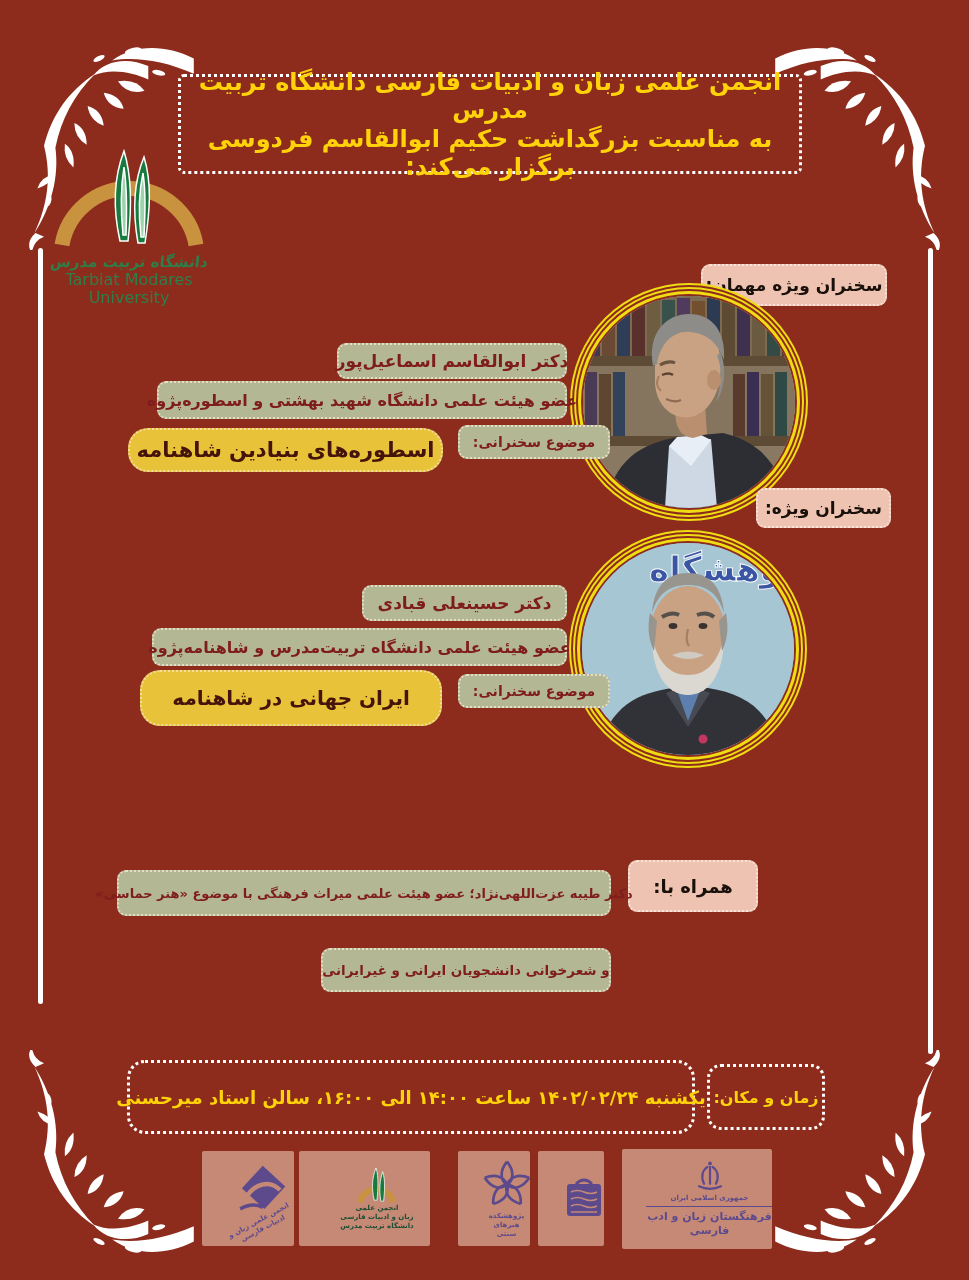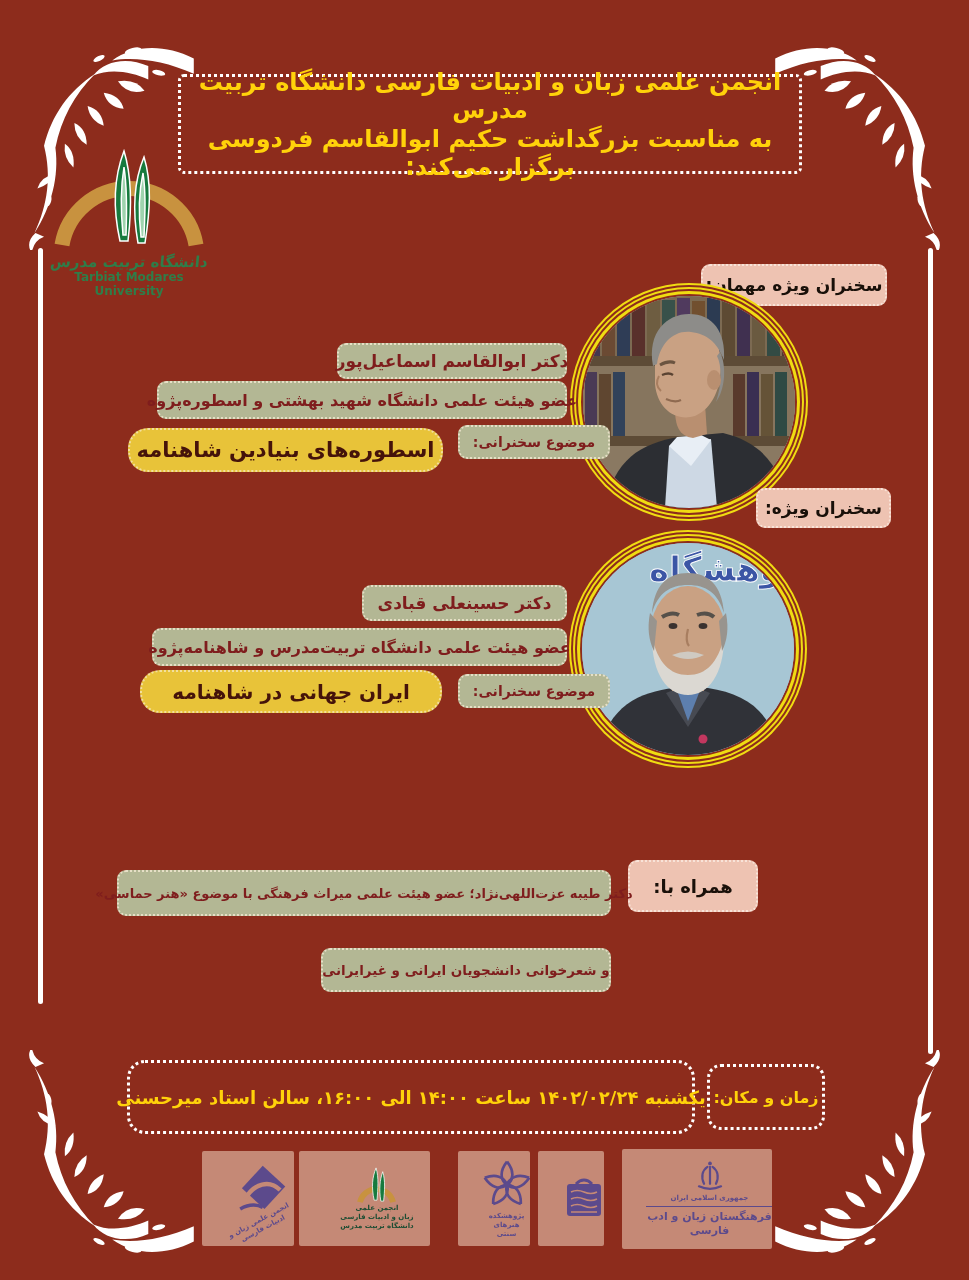--- a/index.html
+++ b/index.html
@@ -17,21 +17,21 @@
             justify-content:center;gap:1px;color:#ffd20a;font-weight:bold;text-align:center;}
   .photo{border-radius:50%;overflow:hidden;background:#9fc3d2;
          box-shadow:0 0 0 2px #8d2c1c,0 0 0 5px #f0dc12,0 0 0 7px #8d2c1c,
                     0 0 0 9px #f0dc12,0 0 0 11px #8d2c1c,0 0 0 13px #f0dc12;}
   .photo svg{display:block;width:100%;height:100%;}
   .sideline{background:#ffffff;width:5px;border-radius:3px;}
   .tile{background:#c58976;border-radius:2px;display:flex;flex-direction:column;
         align-items:center;justify-content:center;overflow:hidden;color:#5c4a8c;padding-left:25px;}
   .tile .cap{font-size:7px;font-weight:bold;line-height:1.25;text-align:center;direction:rtl;}
   .orn{color:#fff;}
-  .logo-en{color:#2f7d49;font-weight:bold;font-size:12px;line-height:1.15;text-align:center;}
+  .logo-en{color:#2f7d49;font-weight:normal;font-size:16px;line-height:1.15;text-align:center;}
   .logo-callig{color:#2f7d49;font-weight:bold;font-size:15px;text-align:center;
                transform:skewX(-6deg);direction:rtl;}
 </style>
 </head>
 <body>
 
 <div class="poster">
 
   <svg class="abs orn" style="left:4px;top:32px;width:190px;height:218px" viewBox="0 0 200 230" aria-hidden="true">
     <defs>
@@ -163,21 +163,21 @@
       <ellipse cx="91" cy="83" rx="4.4" ry="3" fill="#3a3230"></ellipse>
       <ellipse cx="121" cy="83" rx="4.4" ry="3" fill="#3a3230"></ellipse>
       <path d="M106,86 q-3,12 1,17" stroke="#a87e60" stroke-width="2.2" fill="none"></path>
       <circle cx="121" cy="196" r="4.5" fill="#c2375f"></circle>
     </svg>
   </div>
 
   <div class="abs badge sage rtl" style="left:362px;top:585px;width:205px;height:36px;font-size:17px">دکتر حسینعلی قبادی</div>
   <div class="abs badge sage rtl" style="left:152px;top:628px;width:415px;height:38px;font-size:16px">عضو هیئت علمی دانشگاه تربیت‌مدرس و شاهنامه‌پژوه</div>
   <div class="abs badge sage rtl" style="left:458px;top:674px;width:152px;height:34px;font-size:14px">موضوع سخنرانی:</div>
-  <div class="abs badge gold rtl" style="left:140px;top:670px;width:302px;height:43px;font-size:20px">ایران جهانی در شاهنامه</div>
+  <div class="abs badge gold rtl" style="left:140px;top:670px;width:302px;height:56px;font-size:20px">ایران جهانی در شاهنامه</div>
 
   <div class="abs badge pink rtl" style="left:628px;top:860px;width:130px;height:52px;font-size:18px">همراه با:</div>
   <div class="abs badge sage rtl" style="left:117px;top:870px;width:494px;height:46px;font-size:13px">دکتر طیبه عزت‌اللهی‌نژاد؛ عضو هیئت علمی میراث فرهنگی با موضوع «هنر حماسی»</div>
   <div class="abs badge dotbox rtl" style="left:707px;top:1064px;width:118px;height:66px;font-size:16px">زمان و مکان:</div>
 
   <div class="abs badge sage rtl" style="left:321px;top:948px;width:290px;height:44px;font-size:13.5px">و شعرخوانی دانشجویان ایرانی و غیرایرانی</div>
   <div class="abs badge dotbox rtl" style="left:127px;top:1060px;width:568px;height:74px;font-size:18px;border-radius:18px">یکشنبه ۱۴۰۲/۰۲/۲۴ ساعت ۱۴:۰۰ الی ۱۶:۰۰، سالن استاد میرحسنی</div>
 
   <div class="abs tile" style="left:202px;top:1151px;width:92px;height:95px">
     <svg viewBox="0 0 60 60" style="width:58px;height:52px" aria-hidden="true">

